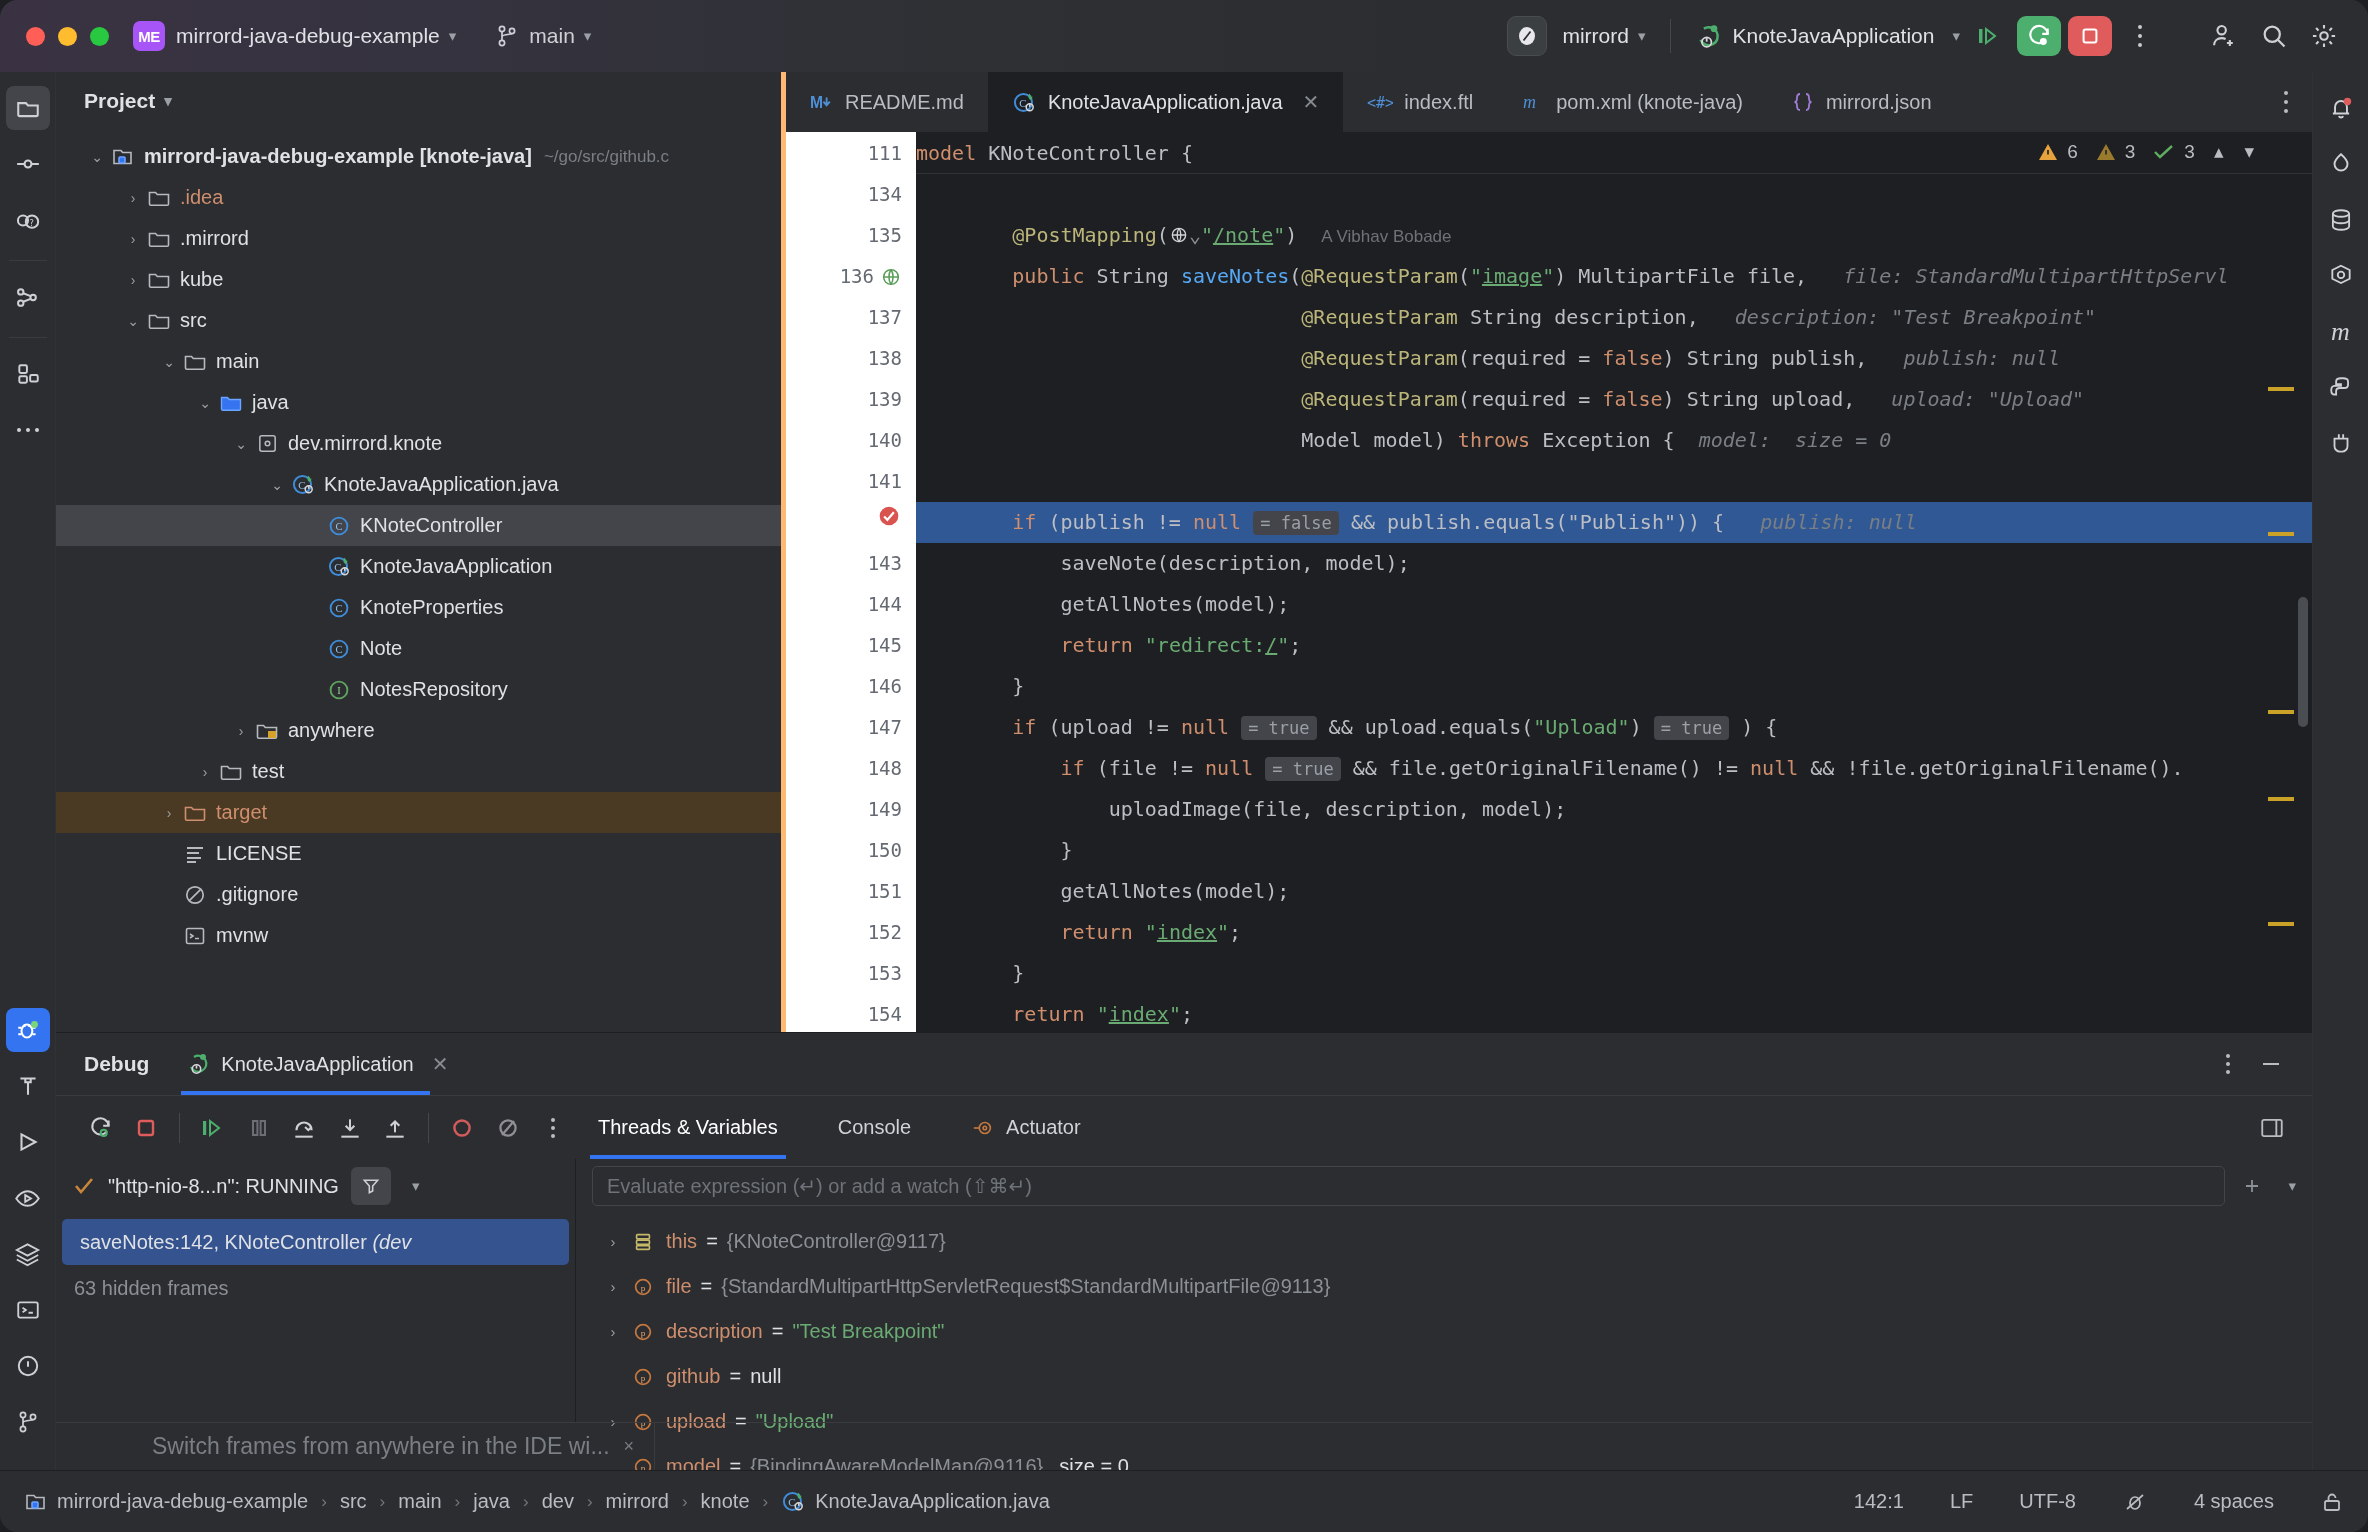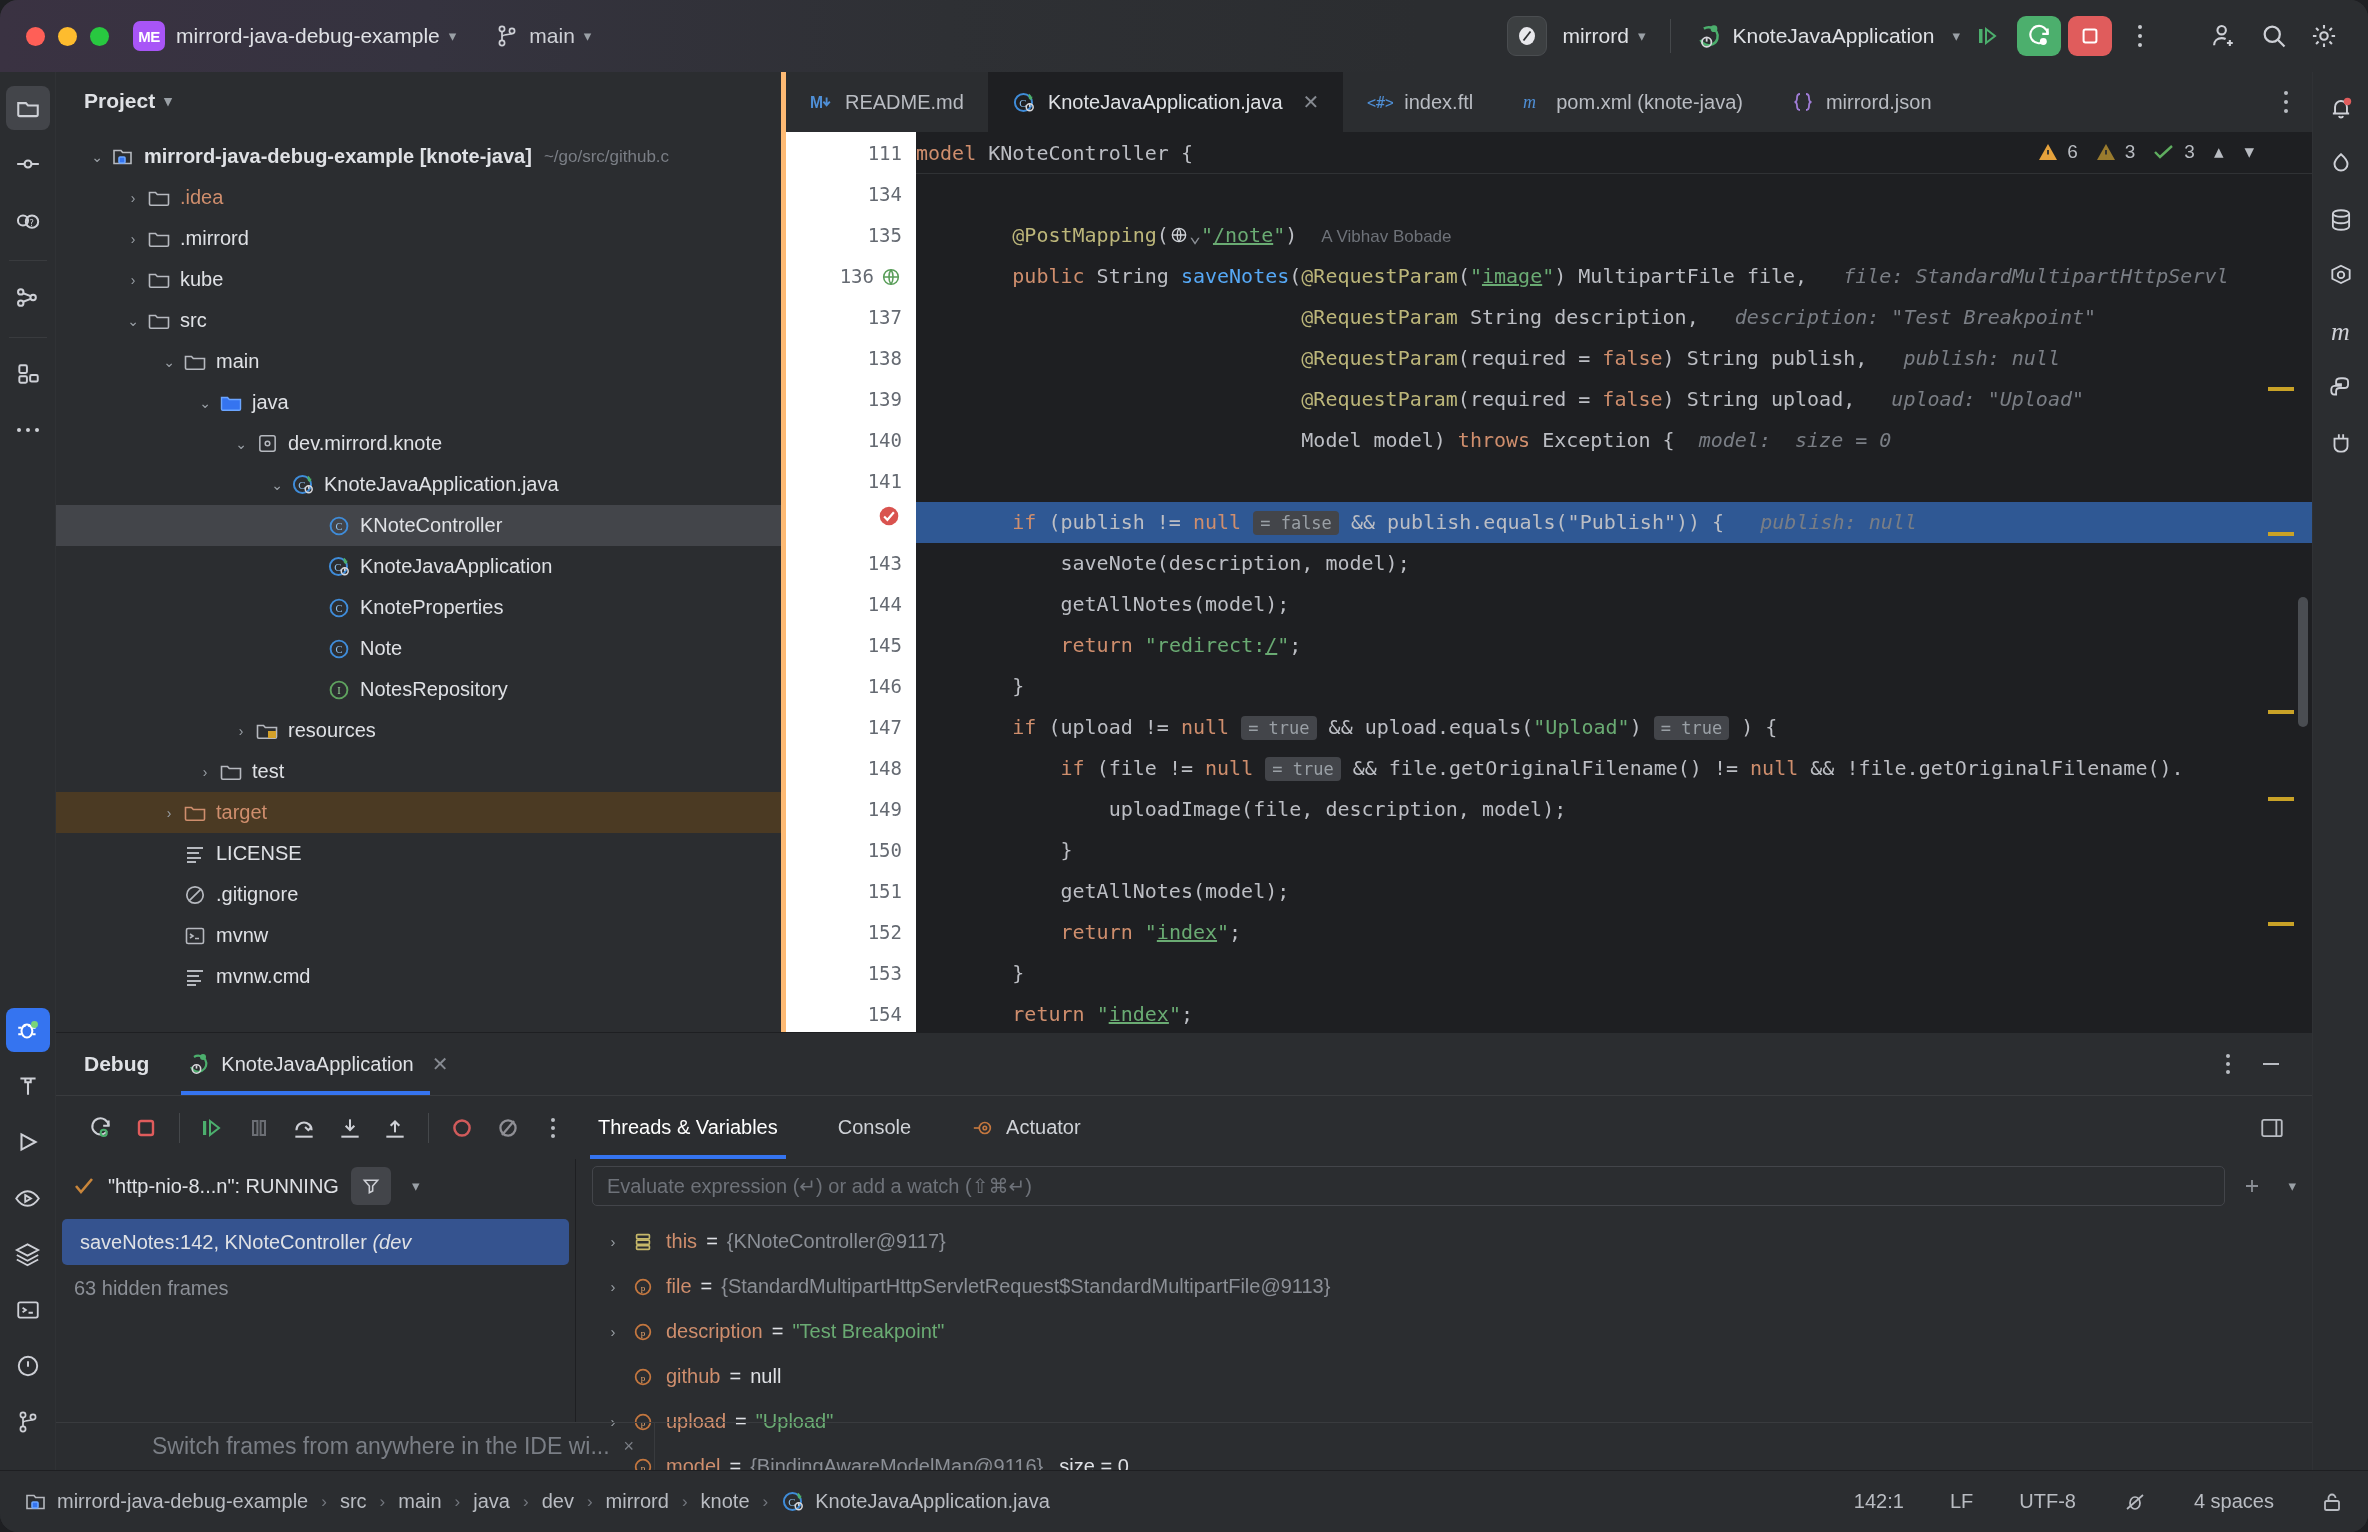--- a/index.html
+++ b/index.html
@@ -626,21 +626,21 @@
               </div>
               <div class="row">
                 <span style="width:174px;flex:0 0 174px"></span>
                 <span class="arrow">›</span>
                 <span class="ic">
                   <svg width="24" height="24" viewBox="0 0 24 24">
                     <path d="M2.5 6.5h6l1.8 2h11.2V18a1.3 1.3 0 0 1-1.3 1.3H3.8A1.3 1.3 0 0 1 2.5 18z" fill="none" stroke="#b6b9bf" stroke-width="1.6"></path>
                     <rect x="13" y="12" width="8" height="7" fill="#d4a12a"></rect>
                   </svg>
                 </span>
-                <span class="">resources</span>
+                <span class="">anywhere</span>
               </div>
               <div class="row">
                 <span style="width:138px;flex:0 0 138px"></span>
                 <span class="arrow">›</span>
                 <span class="ic">
                   <svg width="24" height="24" viewBox="0 0 24 24" fill="none" stroke="#b6b9bf" stroke-width="1.6">
                     <path d="M2.5 6.5h6l1.8 2h11.2V18a1.3 1.3 0 0 1-1.3 1.3H3.8A1.3 1.3 0 0 1 2.5 18z"></path>
                   </svg>
                 </span>
                 <span class="">test</span>
@@ -679,30 +679,20 @@
               <div class="row">
                 <span style="width:102px;flex:0 0 102px"></span>
                 <span class="arrow none"></span>
                 <span class="ic">
                   <svg width="24" height="24" viewBox="0 0 24 24" fill="none" stroke="#b6b9bf" stroke-width="1.6">
                     <rect x="3.5" y="4.5" width="17" height="15" rx="1.6"></rect>
                     <path d="M7 10l3 2-3 2M12 14.5h4"></path>
                   </svg>
                 </span>
                 <span class="">mvnw</span>
-              </div>
-              <div class="row">
-                <span style="width:102px;flex:0 0 102px"></span>
-                <span class="arrow none"></span>
-                <span class="ic">
-                  <svg width="24" height="24" viewBox="0 0 24 24" stroke="#b6b9bf" stroke-width="1.8" fill="none">
-                    <path d="M4 6h16M4 11h12M4 16h14M4 20h9"></path>
-                  </svg>
-                </span>
-                <span class="">mvnw.cmd</span>
               </div>
             </div>
         </div>
 
         <div class="editor">
           <div class="tabbar" id="tabbar">
             <div class="tab">
                 <span>
                   <svg width="24" height="22" viewBox="0 0 26 22" fill="#4f8fd6">
                     <text x="0" y="17" font-size="17" font-family="sans-serif" font-weight="bold">M</text>

